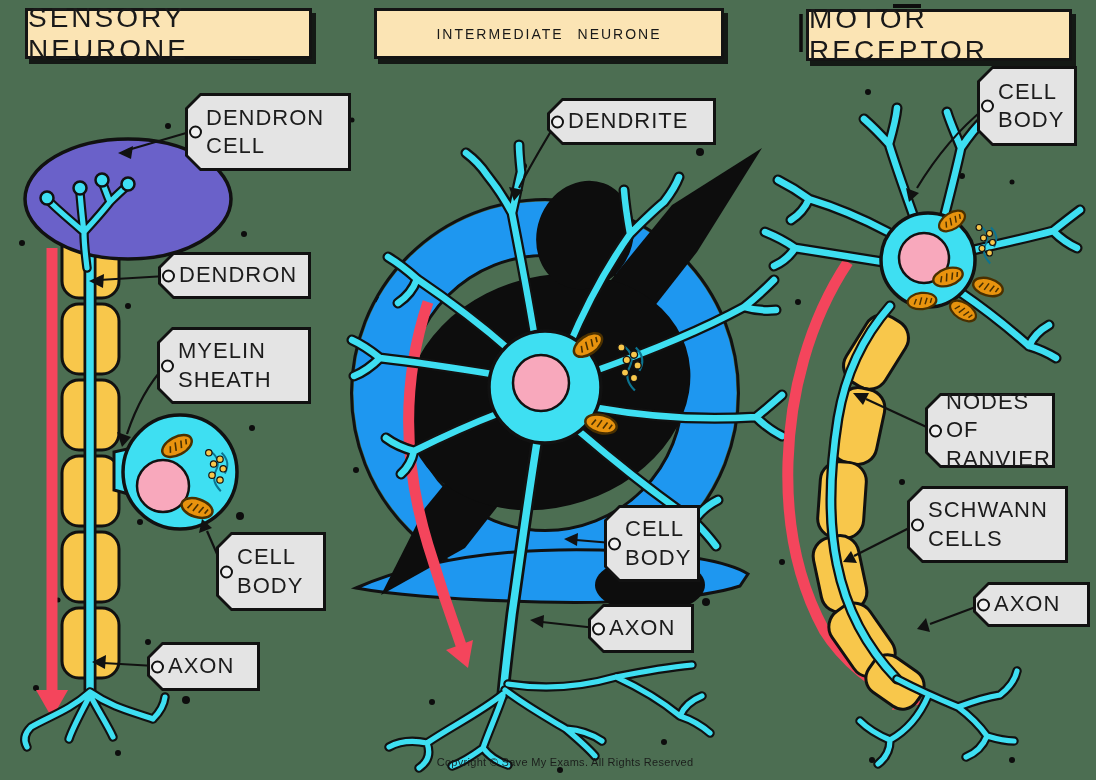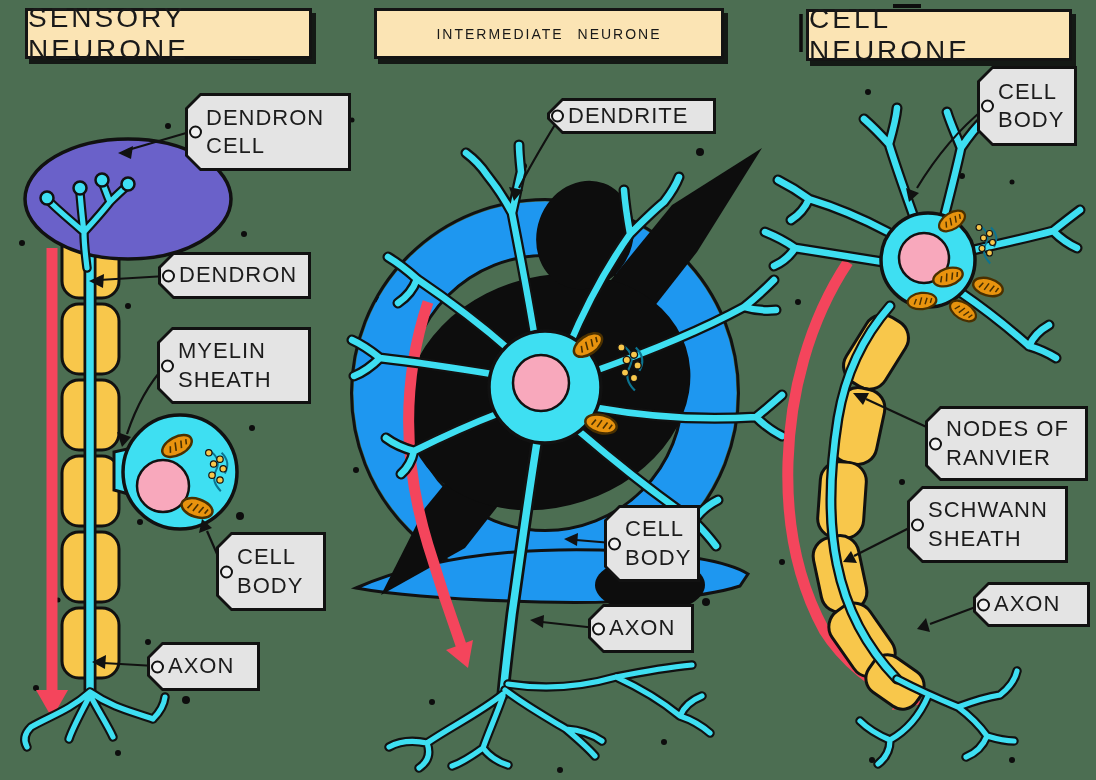--- a/index.html
+++ b/index.html
@@ -241,21 +241,21 @@
   </g>
 </svg>
 
   <div class="title-box" style="left:25px;top:8px;width:281px;height:45px;">
     <span>SENSORY NEURONE</span>
   </div>
   <div class="title-box mid" style="left:374px;top:8px;width:344px;height:45px;">
     <span>INTERMEDIATE NEURONE</span>
   </div>
   <div class="title-box" style="left:806px;top:9px;width:260px;height:46px;">
-    <span>CELL NEURONE</span>
+    <span>MOTOR RECEPTOR</span>
   </div>
 
   <div class="tag" style="left:185px;top:93px;width:166px;height:78px;">
     <div class="tag-bg"></div>
       <div class="tag-face"></div>
     <span class="hole"></span>
     <div class="tag-text">DENDRON
 CELL</div>
   </div>
   <div class="tag" style="left:157px;top:327px;width:154px;height:77px;">
@@ -278,21 +278,21 @@
     <div class="tag-text">CELL
 BODY</div>
   </div>
   <div class="tag" style="left:147px;top:642px;width:113px;height:49px;">
     <div class="tag-bg"></div>
       <div class="tag-face"></div>
     <span class="hole"></span>
     <div class="tag-text">AXON</div>
   </div>
 
-  <div class="tag" style="left:547px;top:98px;width:169px;height:36px;">
+  <div class="tag" style="left:547px;top:98px;width:169px;height:47px;">
     <div class="tag-bg"></div>
       <div class="tag-face"></div>
     <span class="hole"></span>
     <div class="tag-text">DENDRITE</div>
   </div>
   <div class="tag" style="left:604px;top:505px;width:96px;height:77px;">
     <div class="tag-bg"></div>
       <div class="tag-face"></div>
     <span class="hole"></span>
     <div class="tag-text">CELL
@@ -305,34 +305,35 @@
     <div class="tag-text">AXON</div>
   </div>
 
   <div class="tag" style="left:977px;top:66px;width:100px;height:80px;">
     <div class="tag-bg"></div>
       <div class="tag-face"></div>
     <span class="hole"></span>
     <div class="tag-text">CELL
 BODY</div>
   </div>
-  <div class="tag" style="left:925px;top:393px;width:163px;height:75px;margin-top:13px;">
+  <div class="tag" style="left:925px;top:393px;width:130px;height:75px;">
     <div class="tag-bg"></div>
       <div class="tag-face"></div>
     <span class="hole"></span>
     <div class="tag-text">NODES OF
 RANVIER</div>
   </div>
   <div class="tag" style="left:907px;top:486px;width:161px;height:77px;">
     <div class="tag-bg"></div>
       <div class="tag-face"></div>
     <span class="hole"></span>
     <div class="tag-text">SCHWANN
-SHEATH</div>
+CELLS</div>
   </div>
   <div class="tag" style="left:973px;top:582px;width:117px;height:45px;">
     <div class="tag-bg"></div>
       <div class="tag-face"></div>
     <span class="hole"></span>
     <div class="tag-text">AXON</div>
   </div>
 
+  <div id="copyright">Copyright © Save My Exams. All Rights Reserved</div>
 </div>
 
 </body></html>

